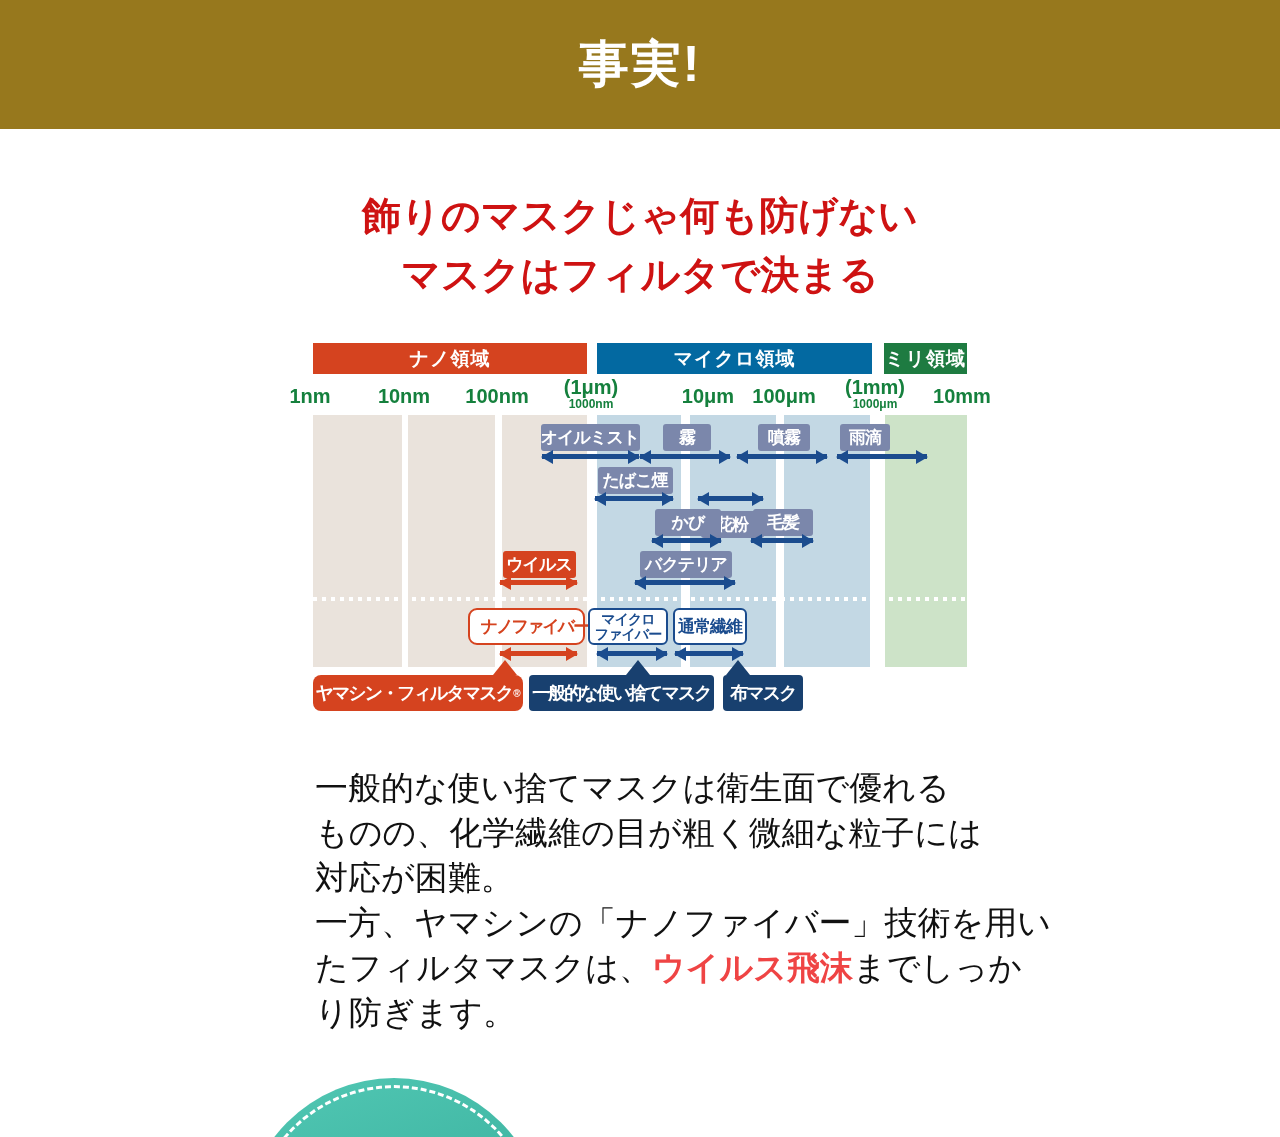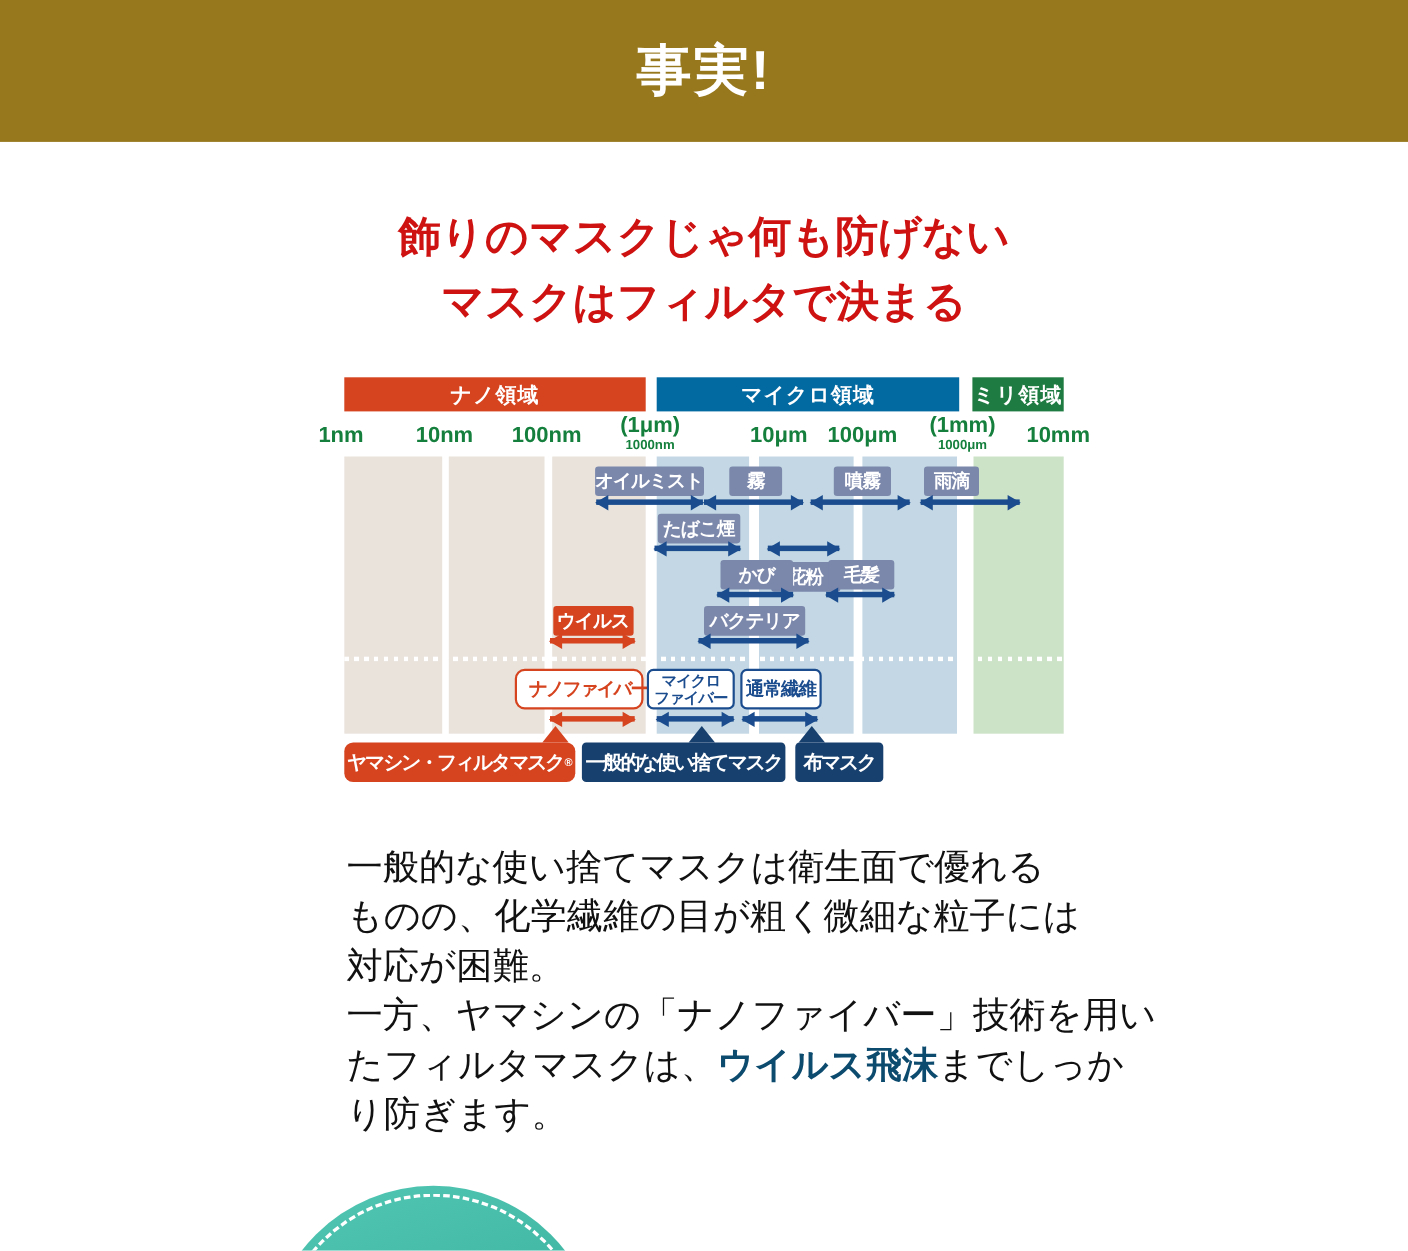--- a/index.html
+++ b/index.html
@@ -45,21 +45,21 @@
         color:#fff;font-weight:700;font-size:18px;letter-spacing:-2px;white-space:nowrap;z-index:5;}
   .mbox.redbg{background:#d5431f;border-radius:8px;}
   .mbox.navybg{background:#18406f;border-radius:4px;}
   .mbox sup{font-size:10px;letter-spacing:0;margin-left:1px;vertical-align:super;}
   .pointer{position:absolute;width:0;height:0;border-left:12px solid transparent;
         border-right:12px solid transparent;border-bottom:15px solid #000;z-index:5;}
 
   
   .body-text{position:absolute;left:315px;top:765px;color:#111;font-size:33px;line-height:45px;
              font-weight:500;white-space:nowrap;letter-spacing:0px;}
-  .body-text .red{color:#0c4a6e;font-weight:800;}
+  .body-text .red{color:#ef4444;font-weight:800;}
 
   
   .teal-circle{position:absolute;left:243px;top:1078px;width:302px;height:302px;border-radius:50%;
                background:linear-gradient(160deg,#52c8b4,#2aa18f);}
   .teal-circle-inner{position:absolute;left:7px;top:7px;right:7px;bottom:7px;border-radius:50%;
                border:3px dashed #ffffff;}
 </style>
 </head>
 <body>
 

